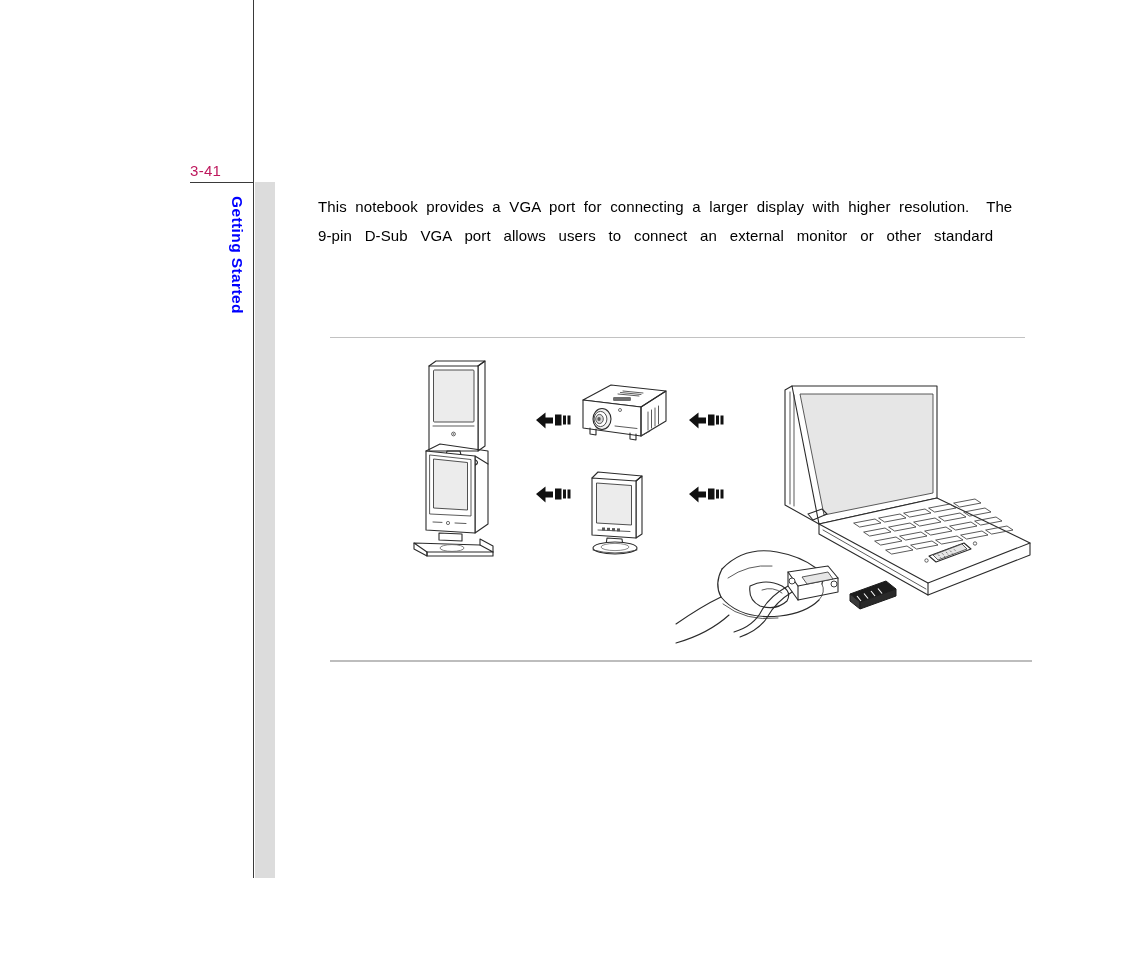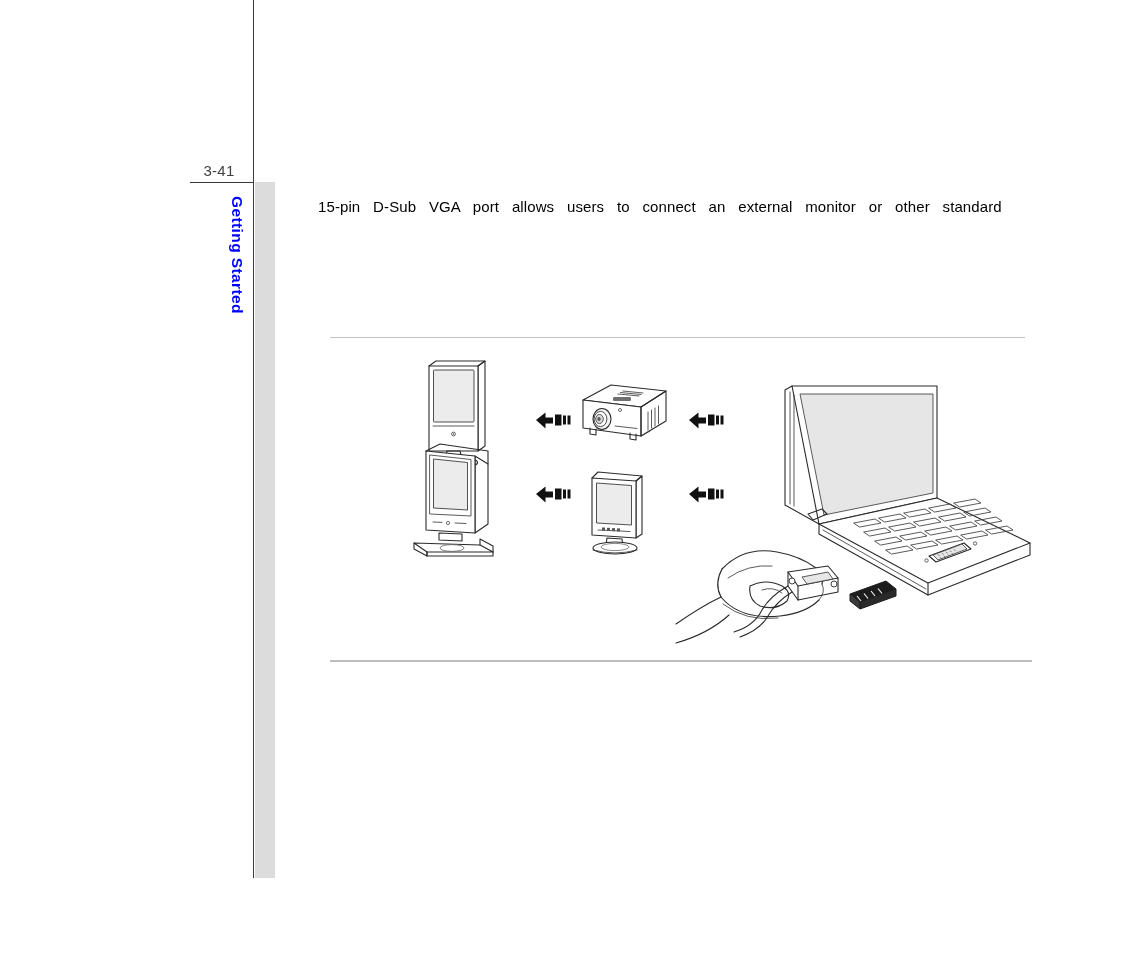--- a/index.html
+++ b/index.html
@@ -25,24 +25,24 @@
   #page-rule-horizontal {
     position: absolute;
     left: 190px; top: 182px;
     width: 64px; height: 1px;
     background: #3a3a3a;
   }
   #page-number {
     position: absolute;
     left: 190px; top: 162px;
     width: 58px;
-    text-align: center;
+    text-align: left;
     font-size: 15px;
     letter-spacing: .3px;
-    color: #404040;
+    color: #be185d;
   }
 
   
   #chapter-strip {
     position: absolute;
     left: 255px; top: 182px;
     width: 20px; height: 696px;
     background: #dcdcdc;
   }
   #chapter-label {
@@ -123,21 +123,22 @@
 
 <div id="page-rule-vertical"></div>
 <div id="page-rule-horizontal"></div>
 
 <div id="page-number">3-41</div>
 
 <div id="chapter-strip"></div>
 <div id="chapter-label">Getting Started</div>
 
 <div id="content">
-  <div class="body-line">15-pin   D-Sub   VGA   port   allows   users   to   connect   an   external   monitor   or   other   standard</div>
+  <div class="body-line">This  notebook  provides  a  VGA  port  for  connecting  a  larger  display  with  higher  resolution.    The</div>
+  <div class="body-line">9-pin   D-Sub   VGA   port   allows   users   to   connect   an   external   monitor   or   other   standard</div>
 </div>
 
 <div id="figure-block">
   <div id="figure-rule-top"></div>
   <div id="figure-rule-bottom"></div>
 
   <div id="figure-canvas">
   <svg width="702" height="322" viewBox="0 0 702 322" xmlns="http://www.w3.org/2000/svg">
 
     <g>

